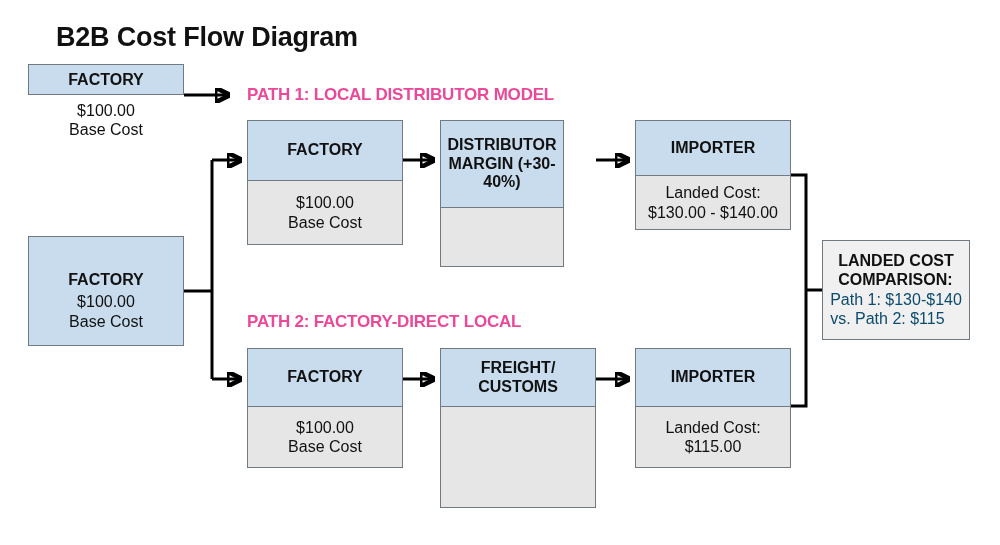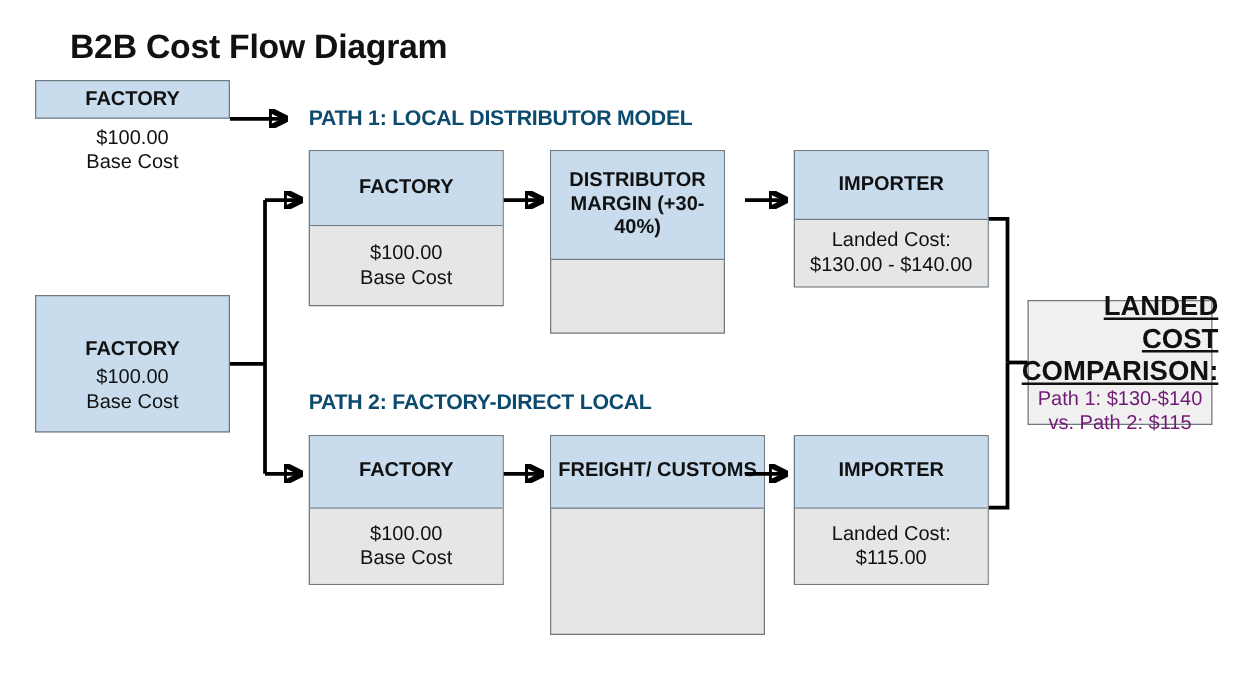--- a/index.html
+++ b/index.html
@@ -28,21 +28,21 @@
     letter-spacing: -0.2px;
     color: #111111;
     white-space: nowrap;
     margin-left: 28px;
   }
   
   .path-heading {
     position: absolute;
     font-size: 17px;
     font-weight: bold;
-    color: #0c4a6e;
+    color: #ec4899;
     white-space: nowrap;
     letter-spacing: -0.2px;
   }
   
   .node {
     position: absolute;
     box-sizing: border-box;
     border: 1.5px solid #6f7a82;
     background: #e6e6e6;
     display: flex;
@@ -124,32 +124,31 @@
     border: 1.5px solid #6f7a82;
     background: #f0f0f0;
     display: flex;
     flex-direction: column;
     align-items: center;
     justify-content: center;
     padding: 4px 6px;
   }
   .compare .c-title {
     font-weight: bold;
-    font-size: 22px;
+    font-size: 16px;
     line-height: 1.18;
-    text-align: right;
-    color: #111111;
-    white-space: pre-line;
-    text-decoration: underline;
+    text-align: left;
+    color: #111111;
+    white-space: pre-line;
   }
   .compare .c-body {
     font-size: 16px;
     line-height: 1.2;
-    text-align: center;
-    color: #701a75;
+    text-align: left;
+    color: #0c4a6e;
     white-space: pre-line;
   }
   
   #wires {
     position: absolute;
     left: 0;
     top: 0;
     width: 1000px;
     height: 545px;
     pointer-events: none;
@@ -182,39 +181,39 @@
 Base Cost</span>
     </div>
   </div>
 
   <div class="node" style="left:247px; top:120px; width:156px; height:125px;">
     <div class="head" style="height:60px;">FACTORY</div>
     <div class="body">$100.00
 Base Cost</div>
   </div>
 
-  <div class="node" style="left:440px; top:120px; width:140px; height:147px;">
+  <div class="node" style="left:440px; top:120px; width:124px; height:147px;">
     <div class="head" style="height:87px;">DISTRIBUTOR
 MARGIN
 (+30-40%)</div>
   </div>
 
   <div class="node" style="left:635px; top:120px; width:156px; height:110px;">
     <div class="head" style="height:55px;">IMPORTER</div>
     <div class="body">Landed Cost:
 $130.00 - $140.00</div>
   </div>
 
   <div class="node" style="left:247px; top:348px; width:156px; height:120px;">
     <div class="head" style="height:58px;">FACTORY</div>
     <div class="body">$100.00
 Base Cost</div>
   </div>
 
-  <div class="node" style="left:440px; top:348px; width:172px; height:160px;">
+  <div class="node" style="left:440px; top:348px; width:156px; height:160px;">
     <div class="head" style="height:58px;">FREIGHT/
 CUSTOMS</div>
   </div>
 
   <div class="node" style="left:635px; top:348px; width:156px; height:120px;">
     <div class="head" style="height:58px;">IMPORTER</div>
     <div class="body">Landed Cost:
 $115.00</div>
   </div>
 

